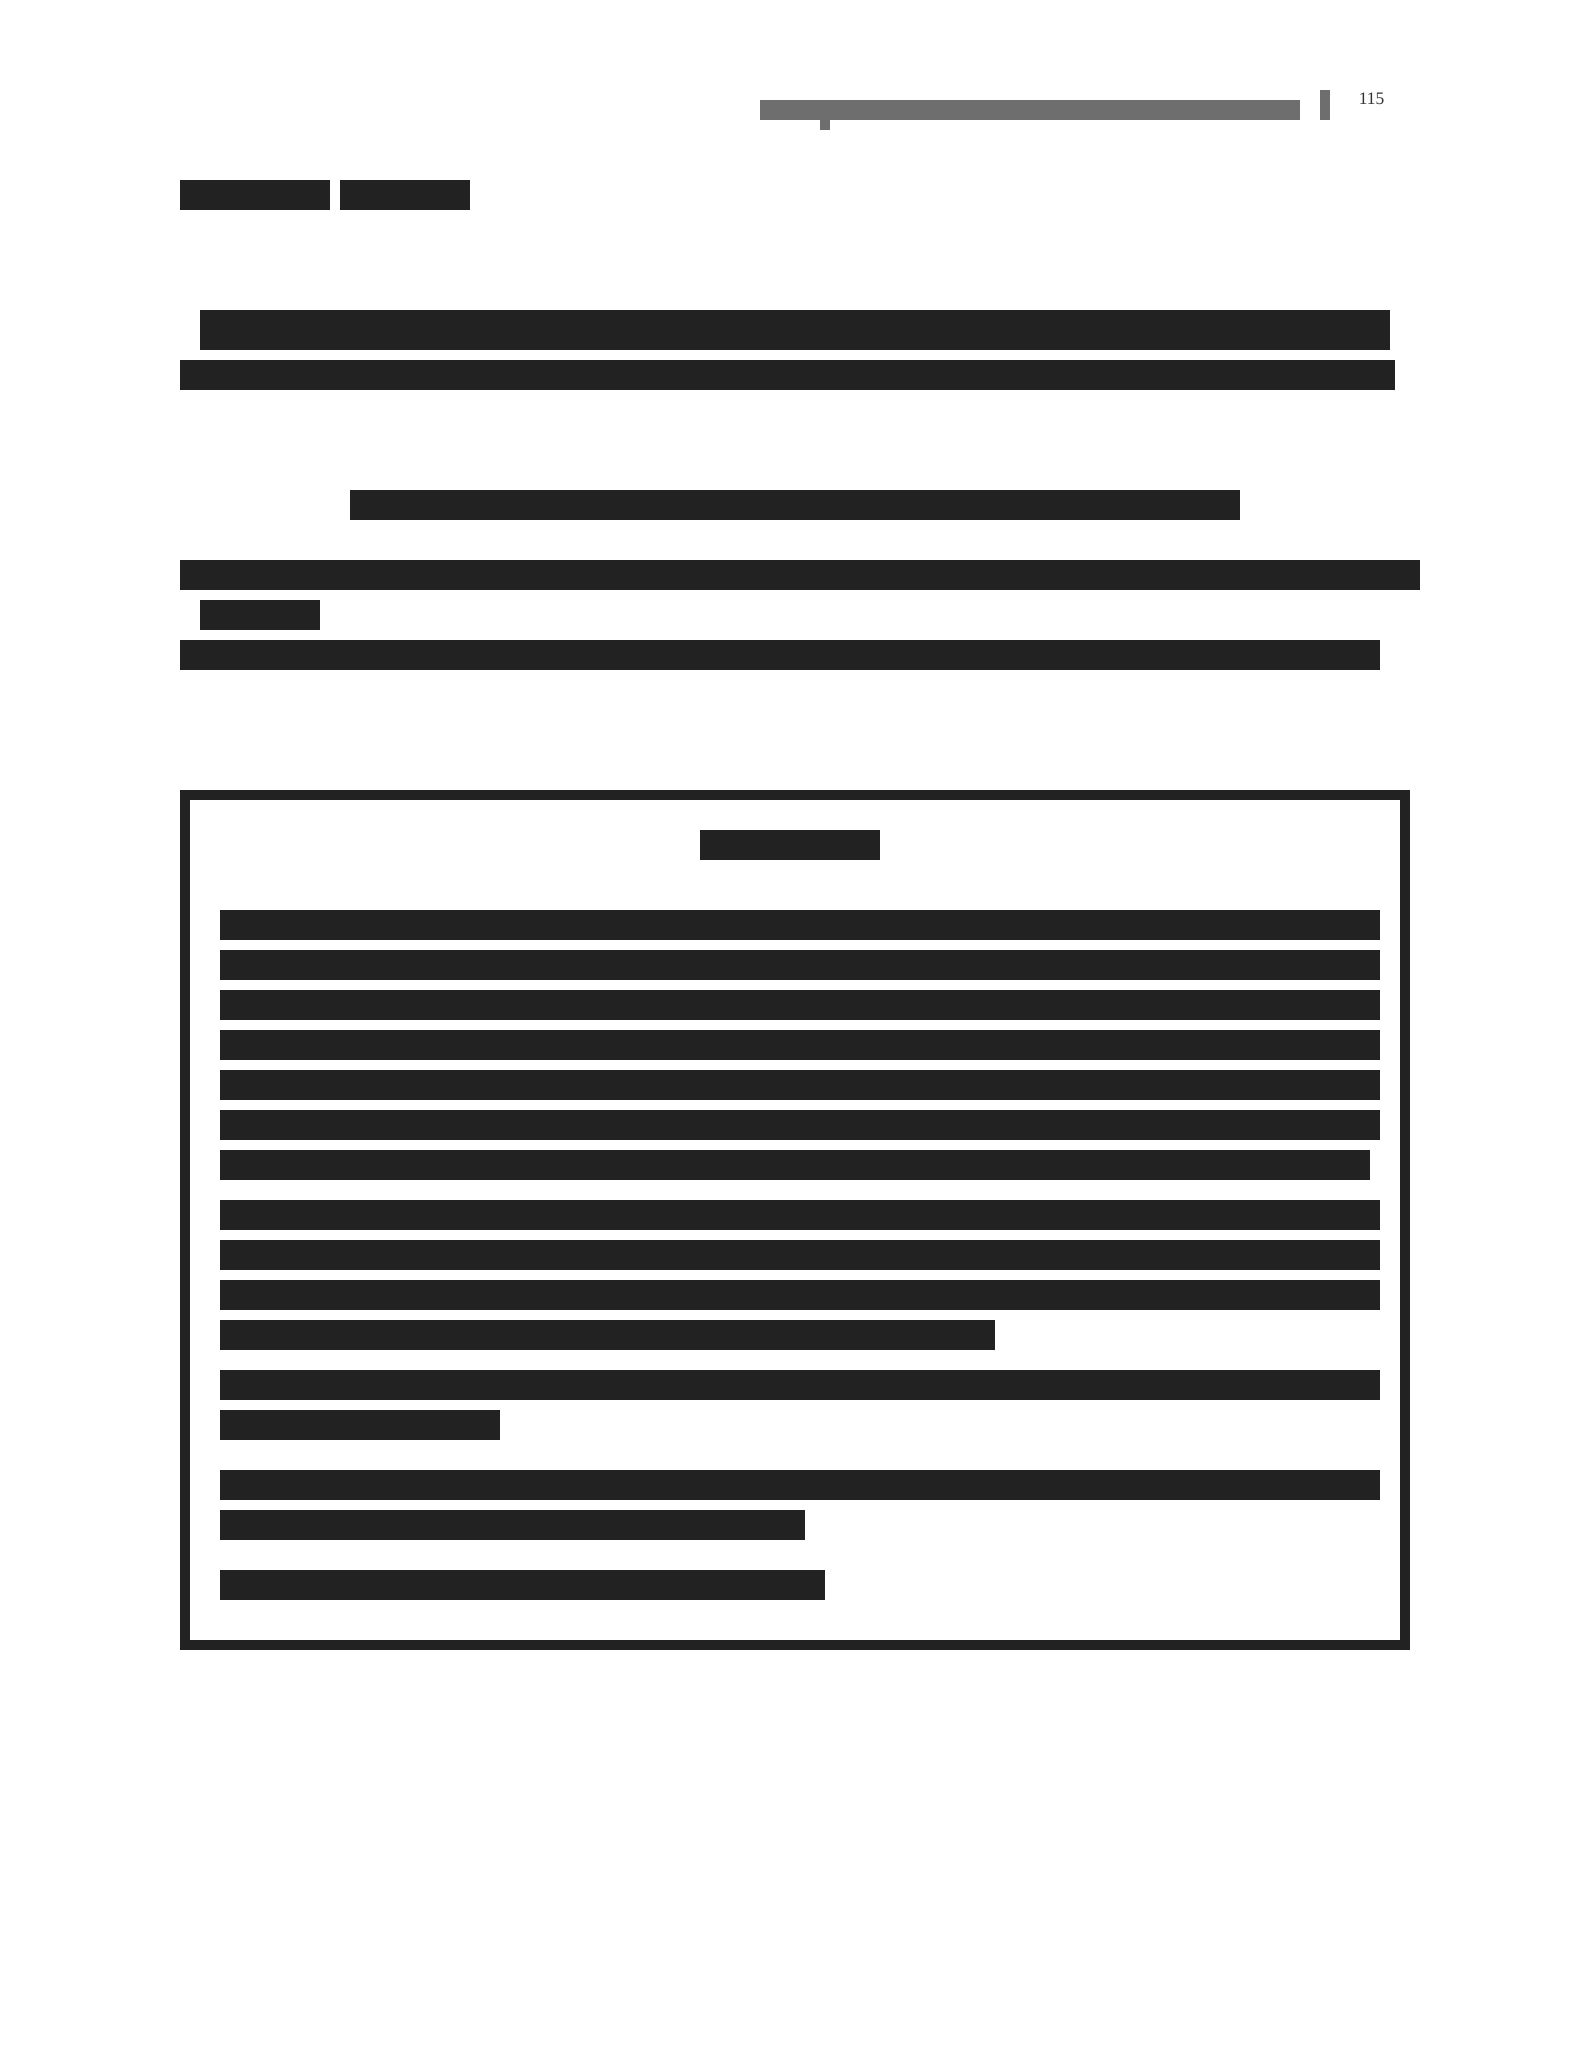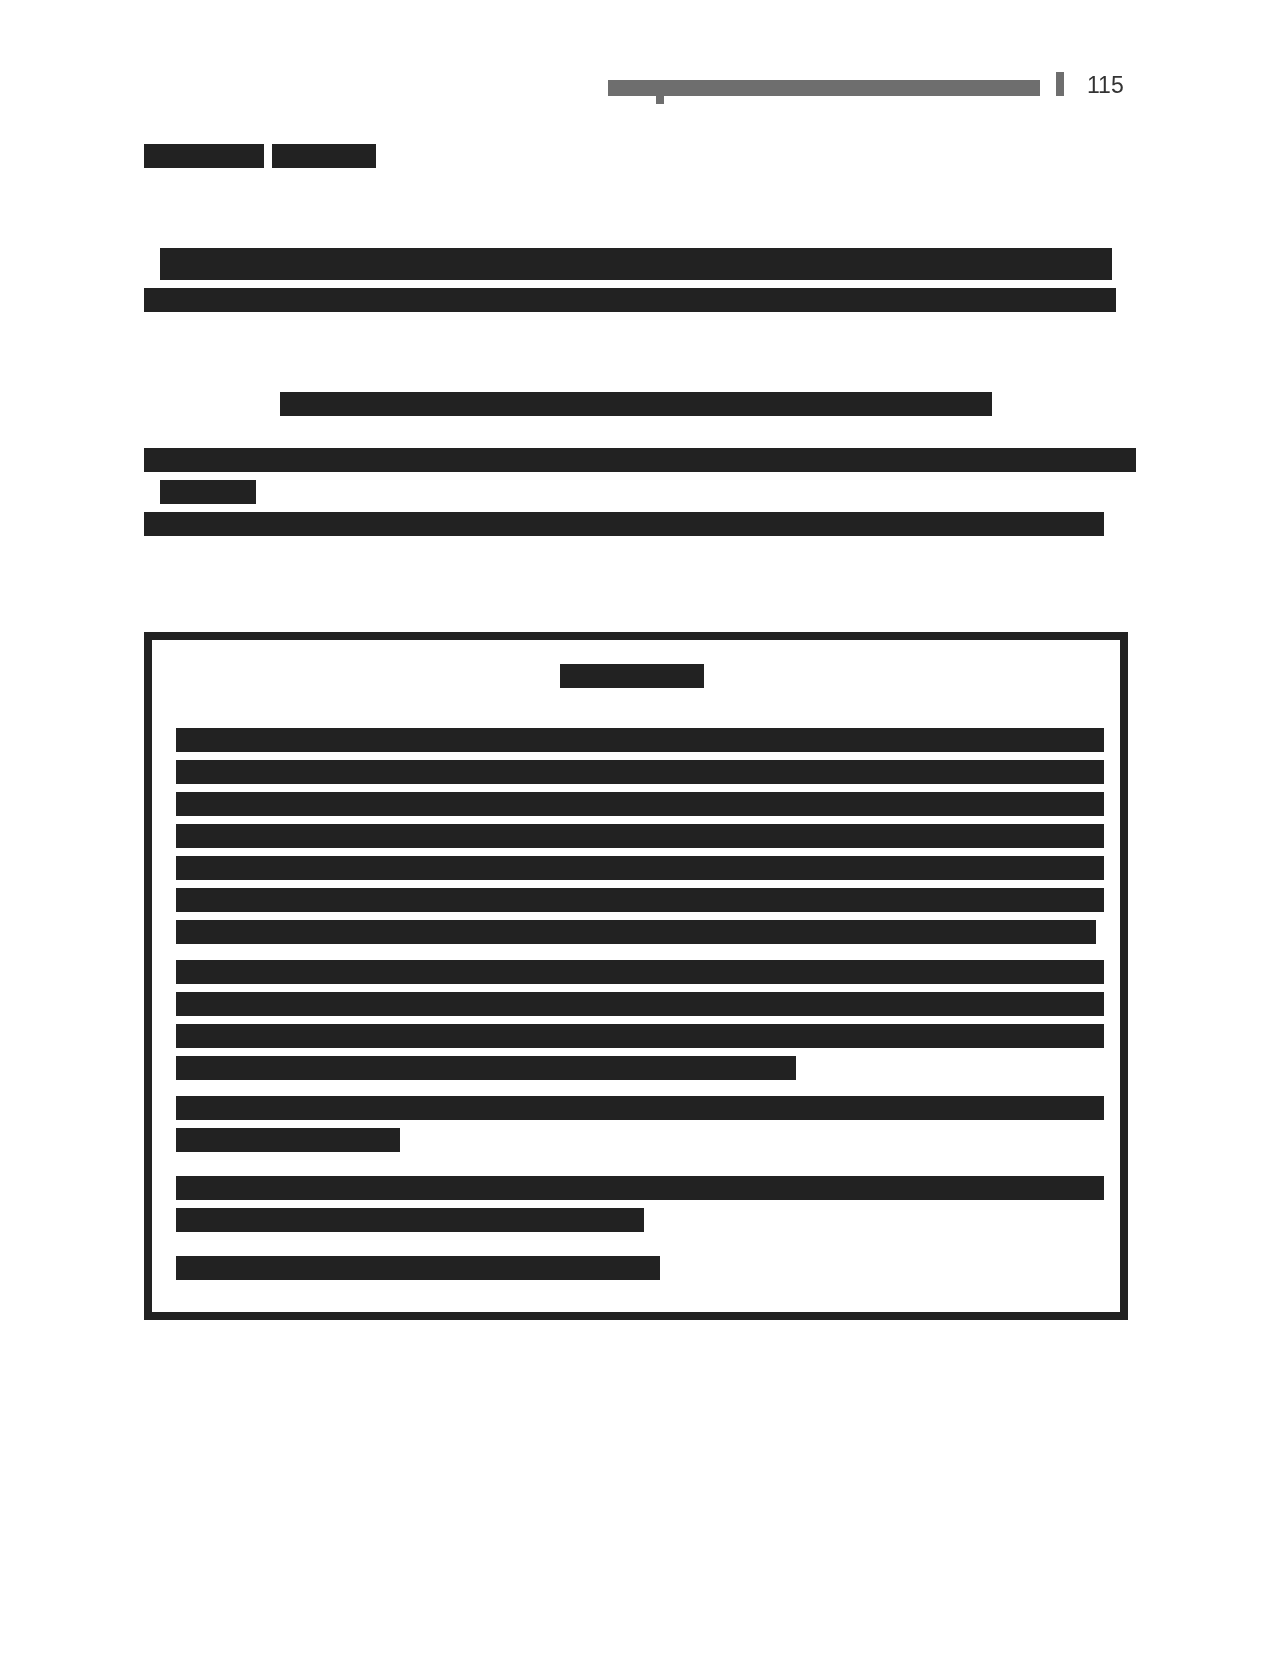--- a/index.html
+++ b/index.html
@@ -1,19 +1,19 @@
 <!DOCTYPE html>
 <html><head>
 <meta charset="utf-8">
 <style>
   html,body{margin:0;padding:0;background:#ffffff;}
   body{width:1270px;height:1654px;position:relative;overflow:hidden;font-family:"Liberation Sans",sans-serif;}
   .blk{position:absolute;background:#222222;}
   .gray{background:#6e6e6e;}
-  .pnum{position:absolute;left:1087px;top:72px;font-size:23px;color:#333333;font-family:Liberation Sans, sans-serif;}
+  .pnum{position:absolute;left:1087px;top:72px;font-size:14px;color:#333333;font-family:Liberation Serif, serif;}
   .frame{position:absolute;left:144px;top:632px;width:984px;height:688px;box-sizing:border-box;border:8px solid #222222;}
   .line{position:absolute;height:24px;background:#222222;}
 </style>
 </head>
 <body>
 
 <div class="blk gray" style="left:608px;top:80px;width:432px;height:16px;"></div>
 <div class="blk gray" style="left:656px;top:96px;width:8px;height:8px;"></div>
 <div class="blk gray" style="left:1056px;top:72px;width:8px;height:24px;"></div>
 <div class="pnum">115</div>

